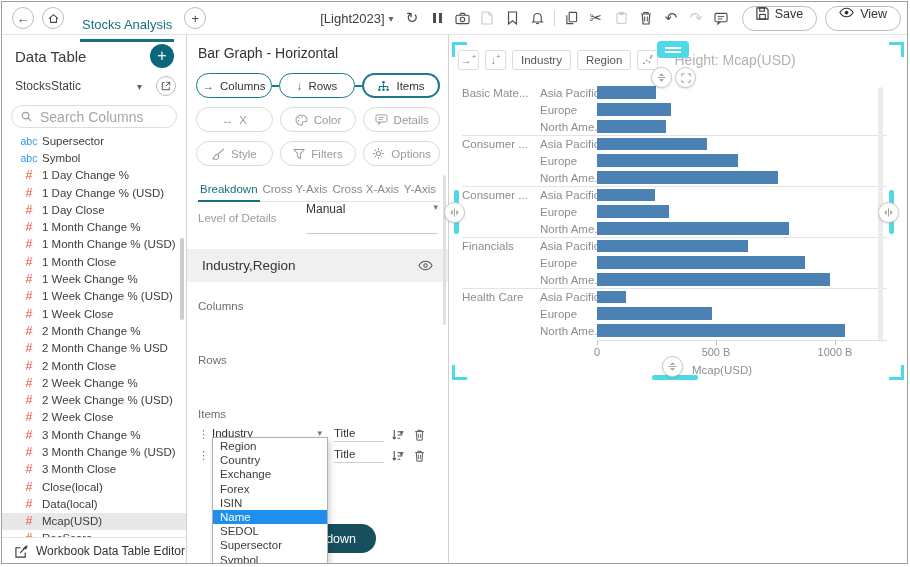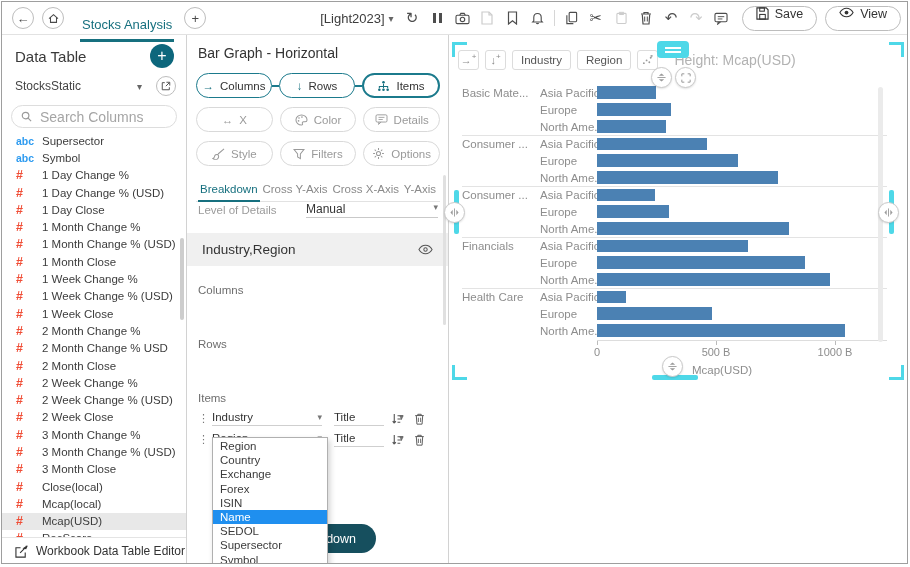--- a/index.html
+++ b/index.html
@@ -31,21 +31,21 @@
   .add-circle{width:24px;height:24px;border-radius:50%;background:#0d677c;color:#fff;font-size:16px;display:flex;align-items:center;justify-content:center;}
   .sb-table{display:flex;align-items:center;padding:6px 10px 2px 13px;font-size:12px;color:#444;}
   .sb-table .name{flex:1;}
   .ext-circle{width:20px;height:20px;border:1px solid #bdbdbd;border-radius:50%;display:flex;align-items:center;justify-content:center;color:#555;margin-left:8px;}
   .sb-search{margin:7px 9px 4px 9px;height:23px;border:1px solid #ddd;border-radius:13px;display:flex;align-items:center;padding:0 9px;gap:6px;color:#9a9a9a;}
   .sb-search input{border:none;outline:none;font-size:14px;color:#666;width:120px;font-family:inherit;background:transparent;}
   .sb-search input::placeholder{color:#a5a5a5;}
   .sb-list{flex:1;overflow:hidden;position:relative;}
   .sb-item{height:17.3px;display:flex;align-items:center;padding-left:14px;font-size:11.5px;color:#3c3c3c;white-space:nowrap;}
   .sb-item.selected{background:#e8e8e8;}
-  .pfx{width:26px;font-weight:bold;flex:none;}
+  .pfx{width:26px;font-weight:normal;flex:none;text-align:center;}
   .pfx.text{color:#2e9bf0;font-size:10.5px;}
   .pfx.num{color:#f04e37;font-size:12.5px;}
   .sb-scroll{position:absolute;right:2px;top:106px;width:4px;height:82px;border-radius:2px;background:#cdcdcd;}
   .sb-foot{border-top:1px solid #e4e4e4;height:27px;display:flex;align-items:center;gap:8px;padding-left:13px;font-size:12px;color:#333;}
 
   
   .builder{width:262px;border-right:1px solid #d2d2d2;position:relative;padding:6px 8px 0 9px;}
   .b-title{font-size:14px;color:#333;margin:4px 0 12px 2px;}
   .btn-row{display:flex;align-items:center;margin-bottom:9px;}
   .cfg-btn{height:25px;border-radius:13px;display:flex;align-items:center;justify-content:center;gap:6px;font-size:11.5px;background:#fff;flex:1;}
@@ -57,21 +57,21 @@
   .secondary .bi{color:#9a9a9a;}
   .conn{width:7px;height:2px;background:#1b7a8c;flex:none;}
   .gap7{width:7px;flex:none;}
   .tabs{display:flex;justify-content:space-between;border-bottom:1px solid #e2e2e2;margin-top:12px;padding:0 2px;}
   .tab{font-size:11.5px;color:#8a8a8a;padding:5px 2px 6px;position:relative;white-space:nowrap;}
   .tab.active{color:#17707f;}
   .tab.active::after{content:"";position:absolute;left:0;right:0;bottom:-1px;height:2.5px;background:#17707f;}
   .settings{font-size:12px;font-weight:bold;color:#333;margin:13px 2px 14px;}
   .lod-row{display:flex;align-items:center;padding:0 2px;}
   .lod-label{font-size:11.5px;color:#9b9b9b;width:108px;}
-  .mini-select{flex:1;display:flex;align-items:flex-start;border-bottom:1px solid #c9c9c9;padding-bottom:1px;font-size:12px;color:#333;}
+  .mini-select{flex:1;display:flex;align-items:flex-start;border-bottom:1px solid #c9c9c9;padding-bottom:17px;font-size:12px;color:#333;}
   .mini-select .val{flex:1;}
   .mini-select .sc{color:#777;font-size:9px;}
   .bd-band{margin:15px -8px 0 -9px;height:33px;background:#f0f0f0;display:flex;align-items:center;padding:0 15px;font-size:13.5px;color:#333;}
   .bd-band .spacer{flex:1;}
   .drop-label{font-size:11.5px;color:#6e6e6e;margin:18px 2px 0;}
   .drop-zone{height:24px;}
   .items-rows{margin-top:5px;}
   .item-row{display:flex;align-items:center;height:19px;margin-bottom:2px;padding-left:2px;gap:4px;}
   .drag{color:#777;font-size:11px;width:10px;flex:none;text-align:center;}
   .fld{width:110px;display:flex;align-items:center;border-bottom:1px solid #cfcfcf;font-size:11.5px;color:#333;padding-bottom:2px;flex:none;gap:44px;}
@@ -365,21 +365,21 @@
             <div class="sb-item">
               <span class="pfx num">#</span>
               <span>3 Month Close</span>
             </div>
             <div class="sb-item">
               <span class="pfx num">#</span>
               <span>Close(local)</span>
             </div>
             <div class="sb-item">
               <span class="pfx num">#</span>
-              <span>Mcap(local)</span>
+              <span>Data(local)</span>
             </div>
             <div class="sb-item selected">
               <span class="pfx num">#</span>
               <span>Mcap(USD)</span>
             </div>
             <div class="sb-item">
               <span class="pfx num">#</span>
               <span>RecScore</span>
             </div>
           </div>

